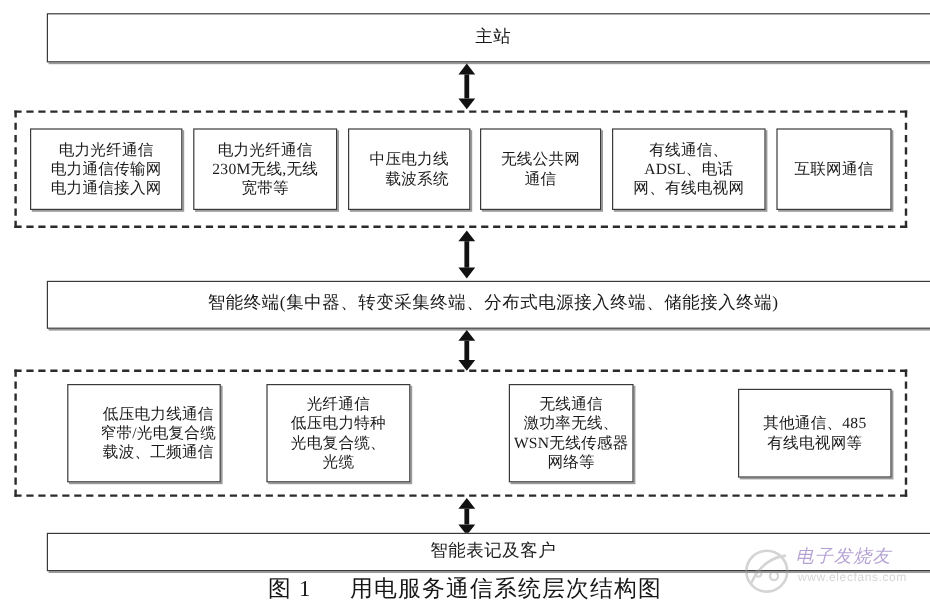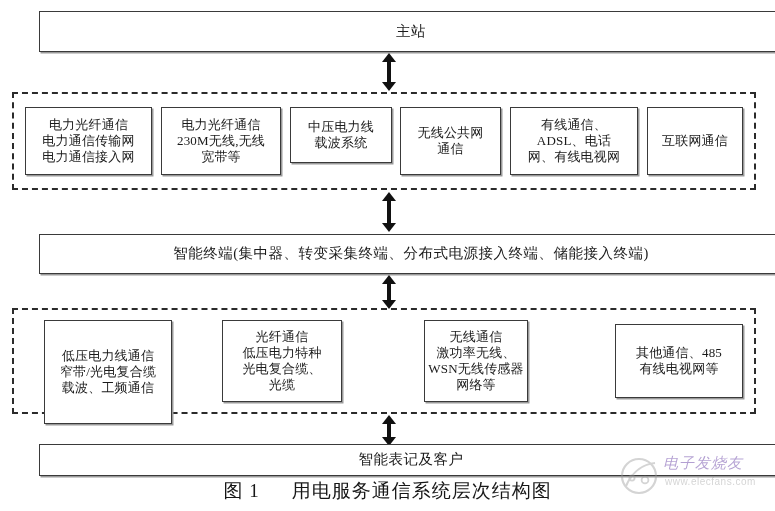--- a/index.html
+++ b/index.html
@@ -160,21 +160,21 @@
   </div>
 
   <div class="solid-box cell-box" style="left:161px; top:107px; width:120px; height:68px;">
     <span class="lines">
       <span>电力光纤通信</span>
       <span>230M无线,无线</span>
       <span>宽带等</span>
     </span>
   </div>
 
-  <div class="solid-box cell-box" style="left:290px; top:107px; width:102px; height:56px;">
+  <div class="solid-box cell-box" style="left:290px; top:107px; width:102px; height:68px;text-align:right;">
     <span class="lines">
       <span>中压电力线</span>
       <span>载波系统</span>
     </span>
   </div>
 
   <div class="solid-box cell-box" style="left:510px; top:107px; width:128px; height:68px;">
     <span class="lines">
       <span>有线通信、</span>
       <span>ADSL、电话</span>
@@ -207,21 +207,21 @@
 
   <div class="arrow" style="left:381px; top:275px; height:34px;">
     <div class="head up"></div>
     <div class="shaft"></div>
     <div class="head down"></div>
   </div>
 
   <div class="dashed-group" style="left:12px; top:308px; width:744px; height:106px;">
   </div>
 
-  <div class="solid-box cell-box" style="left:44px; top:320px; width:128px; height:104px;">
+  <div class="solid-box cell-box" style="left:56px; top:320px; width:128px; height:82px;justify-content:flex-end;">
     <span class="lines">
       <span>低压电力线通信</span>
       <span>窄带/光电复合缆</span>
       <span>载波、工频通信</span>
     </span>
   </div>
 
   <div class="solid-box cell-box" style="left:222px; top:320px; width:120px; height:82px;">
     <span class="lines">
       <span>光纤通信</span>

